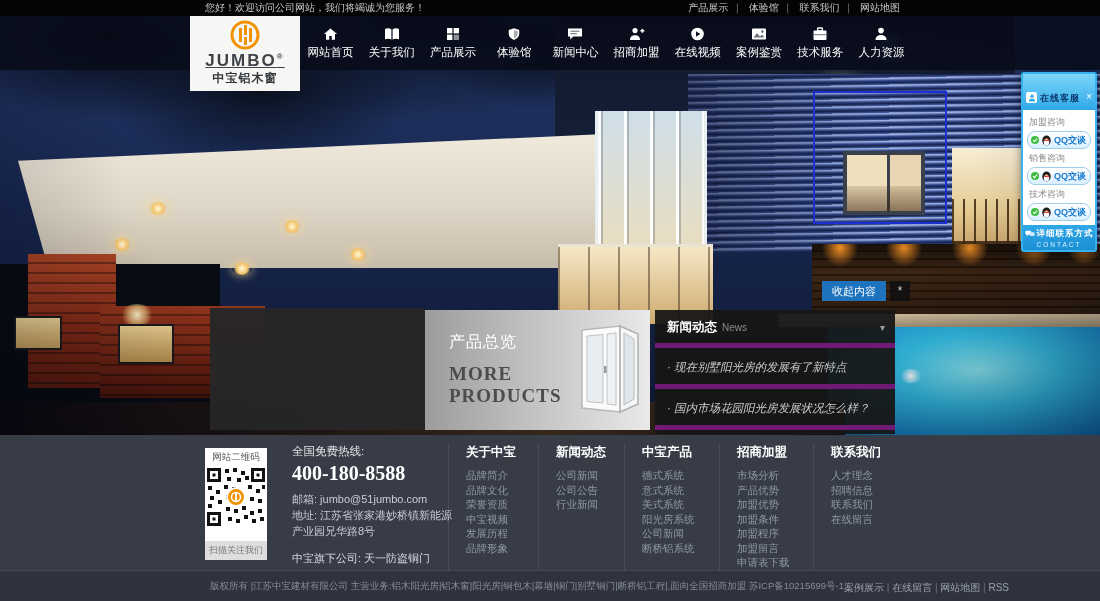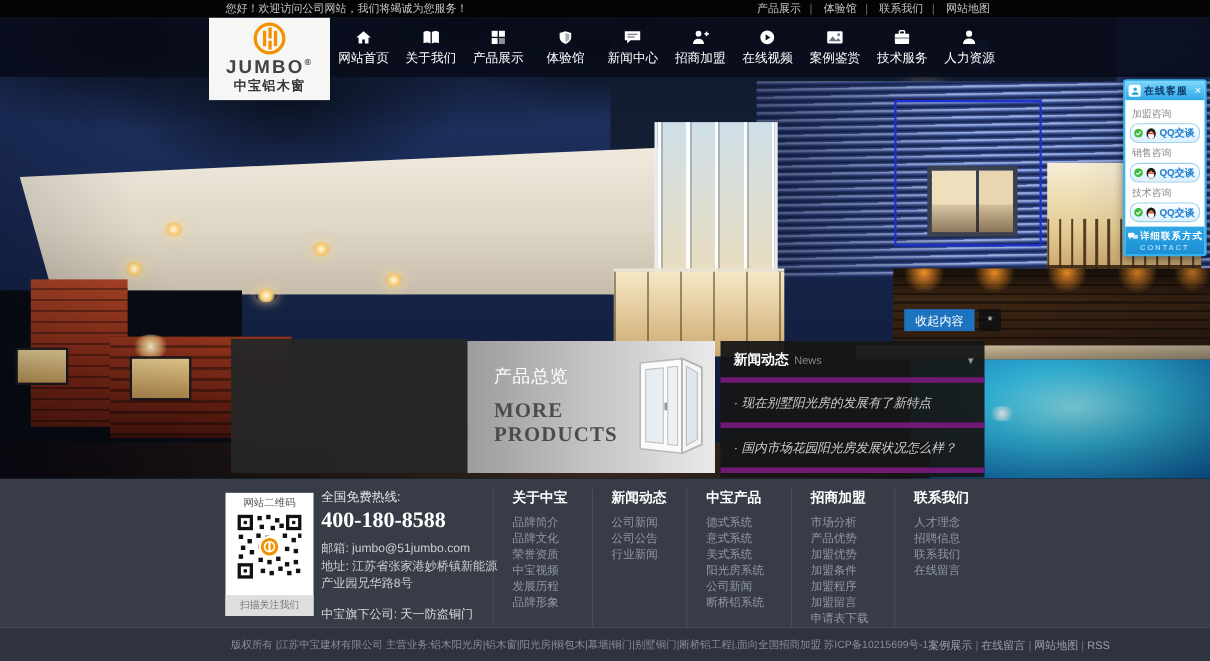--- a/index.html
+++ b/index.html
@@ -91,21 +91,21 @@
     border:2px solid #1c2fd4; z-index:6; }
   .box-window { position:absolute; left:843px; top:135px; width:82px; height:64px; z-index:5;
     border:4px solid #3a404c; background:linear-gradient(90deg,#efe0bd 0 54%, #39404e 54% 58%, #e7d6b1 58%); }
   .box-window::after { content:""; position:absolute; left:0; bottom:0; right:0; height:45%;
     background:linear-gradient(180deg, rgba(90,55,25,.15), rgba(60,35,15,.55)); }
 
   
   .navbar { position:absolute; top:0; left:0; right:0; height:54px; background:rgba(8,12,26,.86); z-index:20; }
   .logo { position:absolute; left:0; top:0; width:110px; height:75px; background:#f6f6f4; z-index:25;
     display:flex; flex-direction:column; align-items:center; justify-content:center; cursor:pointer; }
-  .logo-brand { font-size:17px; font-weight:bold; letter-spacing:2px; color:#3f4347; line-height:1; margin-top:2px; }
+  .logo-brand { font-size:17px; font-weight:bold; letter-spacing:2px; color:#3f4347; line-height:1; margin-top:2px;text-decoration:underline; }
   .logo-brand sup { font-size:8px; }
   .logo-sub { font-size:12px; font-weight:bold; color:#34383c; letter-spacing:1px; margin-top:1px; }
   .menu { position:absolute; left:112px; right:0; top:0; height:54px; display:flex; justify-content:space-between; }
   .menu-item { width:57px; display:flex; flex-direction:column; align-items:center; justify-content:center;
     gap:4px; cursor:pointer; text-decoration:none; }
   .nav-ico { height:15px; display:flex; align-items:flex-end; }
   .nav-ico svg { display:block; }
   .nav-label { font-size:11.5px; color:#ffffff; white-space:nowrap; }
 
   
@@ -127,37 +127,37 @@
   .news-title { font-size:12.5px; font-weight:bold; color:#ffffff; }
   .news-sub { font-size:10px; color:#8a8a8a; margin-left:5px; flex:1; }
   .news-caret { font-size:10px; color:#9a9a9a; cursor:pointer; }
   .news-item { border-top:5px solid #701a75; padding:9px 10px 9px 12px; cursor:pointer;font-style:italic; }
   .news-item span { font-size:11.5px; color:#cdcdcd; }
   .news-item span::before { content:"· "; color:#cdcdcd; }
 
   
   .qq-panel { position:absolute; right:3px; top:72px; width:76px; z-index:50;
     border:2px solid #35b2ef; border-radius:3px; background:#ffffff; box-shadow:0 2px 8px rgba(0,0,0,.45); }
-  .qq-head { height:17px; background:linear-gradient(180deg,#7dd6fa,#2fa8e8); display:flex; align-items:center; padding:0 3px; }
+  .qq-head { height:17px; background:linear-gradient(180deg,#7dd6fa,#2fa8e8); display:flex; align-items:flex-start; padding:18px 3px; }
   .qq-person { width:11px; height:11px; background:#fff; border-radius:2px; margin-right:3px;
     display:flex; align-items:center; justify-content:center; }
   .qq-title { flex:1; font-size:9px; font-weight:bold; color:#0b3b6e; letter-spacing:1px; }
   .qq-close { font-size:10px; color:#ffffff; cursor:pointer; line-height:1; }
   .qq-body { padding:3px 4px 4px; }
   .qq-group-label { font-size:9px; color:#8a8a8a; margin:3px 0 2px 2px; }
   .qq-btn { display:flex; align-items:center; gap:2px; border:1px solid #9fd0ea; border-radius:8px;
     background:linear-gradient(180deg,#ffffff,#d9efff); padding:1.5px 3px; cursor:pointer; }
   .qq-btn-label { font-size:9px; font-weight:bold; color:#1a7ad0; white-space:nowrap; }
   .qq-foot { background:linear-gradient(180deg,#2fa8e8,#1b8fd4); text-align:center; padding:3px 1px 2px; cursor:pointer; }
   .qq-foot-title { font-size:8.5px; font-weight:bold; color:#ffffff; letter-spacing:1px; display:flex; align-items:center; justify-content:center; gap:2px; }
   .qq-foot-sub { font-size:6.5px; color:#d8f0ff; letter-spacing:2px; margin-top:1px; }
 
   
   .footer { height:135px; background:#373c47; overflow:hidden; }
-  .qr-card { position:absolute; left:15px; top:13px; width:80px; height:112px; background:#ffffff;
+  .qr-card { position:absolute; left:15px; top:13px; width:62px; height:112px; background:#ffffff;
     display:flex; flex-direction:column; align-items:center; }
   .qr-top { font-size:9.5px; color:#555; padding:3px 0 2px; }
   .qr-bottom { width:100%; background:#dedede; font-size:9px; color:#777; text-align:center; padding:3px 0; margin-top:auto; }
   .contact { position:absolute; left:102px; top:9px; width:168px; }
   .hotline-label { font-size:11.5px; color:#e3e5e9; }
   .hotline { font-family:"Liberation Serif","DejaVu Serif",serif; font-size:20px; font-weight:bold; color:#ffffff; margin:3px 0 6px; }
   .c-line { font-size:11px; color:#c9ccd3; line-height:16px; }
   .subsidiary { font-size:11px; color:#d6d9df; margin-top:12px; }
   .fcols { position:absolute; left:258px; top:9px; right:0; display:flex; height:126px; }
   .fcol { padding:0 0 0 17px; border-left:1px solid rgba(255,255,255,.09); }

